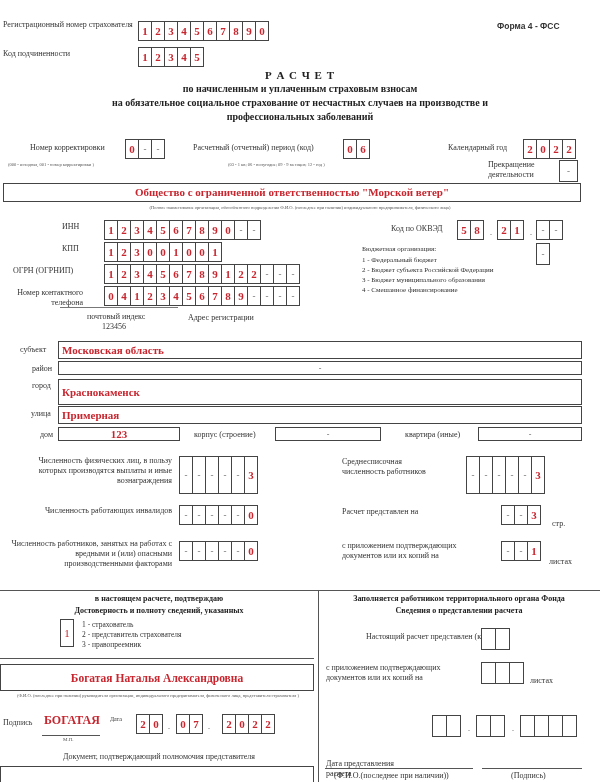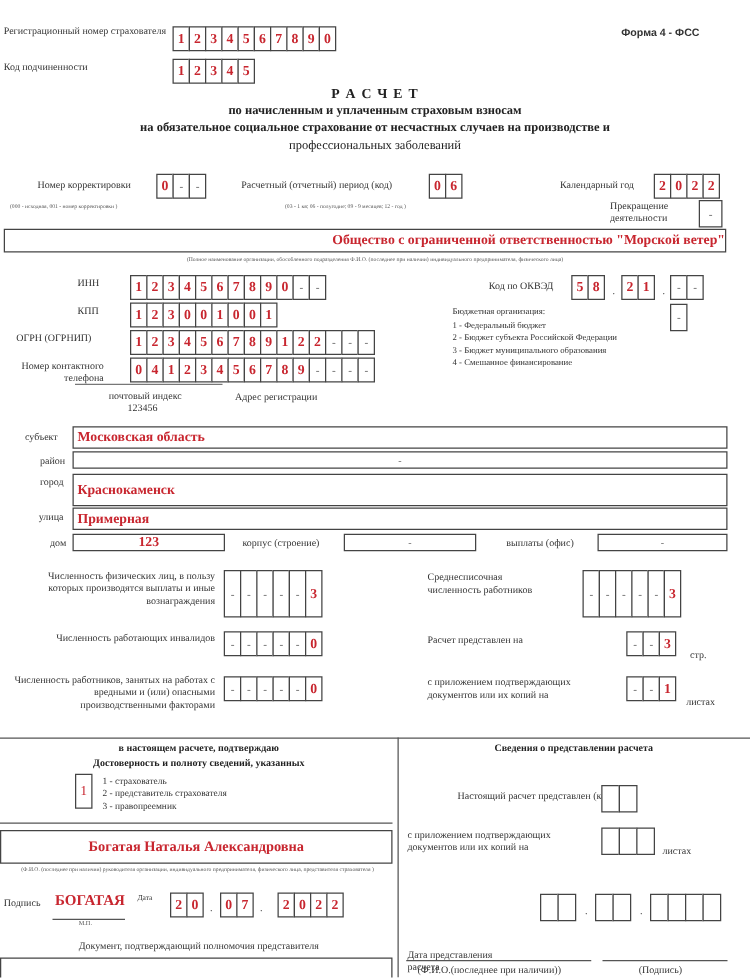--- a/index.html
+++ b/index.html
@@ -43,21 +43,21 @@
     <div class="cell">3</div>
     <div class="cell">4</div>
     <div class="cell">5</div>
   </div>
 <div class="abs" style="left:497px;top:21px;font-family:'Liberation Sans',sans-serif;font-size:8.5px;font-weight:bold;color:#333;">Форма 4 - ФСС</div>
 
 <div class="abs" style="left:0;top:69px;width:600px;text-align:center;">
   <div style="font-weight:bold;font-size:11px;letter-spacing:1px;">Р А С Ч Е Т</div>
   <div style="font-weight:bold;font-size:10px;margin-top:2px;">по начисленным и уплаченным страховым взносам</div>
   <div style="font-weight:bold;font-size:10px;margin-top:3px;">на обязательное социальное страхование от несчастных случаев на производстве и</div>
-  <div style="font-weight:normal;font-size:10px;margin-top:3px;">профессиональных заболеваний</div>
+  <div style="font-weight:bold;font-size:10px;margin-top:3px;">профессиональных заболеваний</div>
 </div>
 
 <div class="abs lbl" style="left:30px;top:143px;">Номер корректировки</div>
 <div class="cells" style="left:125px;top:139px;">
     <div class="cell first">0</div>
     <div class="cell dash">-</div>
     <div class="cell dash">-</div>
   </div>
 <div class="abs tiny" style="left:8px;top:162px;">(000 - исходная, 001 - номер корректировки )</div>
 <div class="abs lbl" style="left:193px;top:143px;">Расчетный (отчетный) период  (код)</div>
@@ -69,21 +69,21 @@
 <div class="abs lbl" style="left:448px;top:143px;">Календарный год</div>
 <div class="cells" style="left:523px;top:139px;">
     <div class="cell first">2</div>
     <div class="cell">0</div>
     <div class="cell">2</div>
     <div class="cell">2</div>
   </div>
 <div class="abs lbl" style="left:488px;top:160px;width:60px;text-align:left;">Прекращение деятельности</div>
 <div class="box" style="left:559px;top:160px;width:19px;height:22px;display:flex;align-items:center;justify-content:center;font-size:9px;color:#666;">-</div>
 
-<div class="box" style="left:3px;top:183px;width:578px;height:19px;text-align:right;font-size:11px;font-weight:bold;color:#c8262f;line-height:17px;">Общество с ограниченной ответственностью "Морской ветер"</div>
+<div class="box" style="left:3px;top:183px;width:578px;height:19px;text-align:center;font-size:11px;font-weight:bold;color:#c8262f;line-height:17px;">Общество с ограниченной ответственностью "Морской ветер"</div>
 <div class="abs tiny" style="left:0;top:205px;width:600px;text-align:center;">(Полное наименование организации, обособленного подразделения Ф.И.О. (последнее при наличии) индивидуального предпринимателя, физического лица)</div>
 
 <div class="abs lbl" style="left:62px;top:222px;">ИНН</div>
 <div class="cells" style="left:104px;top:220px;">
     <div class="cell first">1</div>
     <div class="cell">2</div>
     <div class="cell">3</div>
     <div class="cell">4</div>
     <div class="cell">5</div>
     <div class="cell">6</div>
@@ -182,21 +182,21 @@
     <div class="field-text" style="line-height:25px;">Краснокаменск</div>
   </div>
 <div class="abs lbl" style="left:31px;top:409px;">улица</div>
 <div class="box" style="left:58px;top:406px;width:524px;height:18px;">
     <div class="field-text" style="line-height:17px;">Примерная</div>
   </div>
 <div class="abs lbl" style="left:40px;top:430px;">дом</div>
 <div class="box" style="left:58px;top:427px;width:122px;height:14px;text-align:center;font-size:11px;font-weight:bold;color:#c8262f;line-height:12px;">123</div>
 <div class="abs lbl" style="left:194px;top:430px;">корпус (строение)</div>
 <div class="box" style="left:275px;top:427px;width:106px;height:14px;text-align:center;font-size:8px;color:#666;line-height:13px;">-</div>
-<div class="abs lbl" style="left:405px;top:430px;">выплаты (офис)</div>
+<div class="abs lbl" style="left:405px;top:430px;">квартира (иные)</div>
 <div class="box" style="left:478px;top:427px;width:104px;height:14px;text-align:center;font-size:8px;color:#666;line-height:13px;">-</div>
 
 <div class="abs lbl" style="left:10px;top:456px;width:162px;text-align:right;">Численность физических лиц, в пользу которых производятся выплаты и иные вознаграждения</div>
 <div class="cells" style="left:179px;top:456px;">
     <div class="cell first dash tall">-</div>
     <div class="cell dash tall">-</div>
     <div class="cell dash tall">-</div>
     <div class="cell dash tall">-</div>
     <div class="cell dash tall">-</div>
     <div class="cell tall">3</div>
@@ -278,20 +278,21 @@
 <div class="cells" style="left:222px;top:714px;">
     <div class="cell first">2</div>
     <div class="cell">0</div>
     <div class="cell">2</div>
     <div class="cell">2</div>
   </div>
 <div class="abs lbl" style="left:0;top:752px;width:318px;text-align:center;">Документ, подтверждающий полномочия представителя</div>
 <div class="box" style="left:0;top:766px;width:314px;height:20px;"></div>
 
 <div class="abs" style="left:318px;top:593px;width:282px;text-align:center;font-size:8px;font-weight:bold;line-height:12px;">
+  <div>Заполняется работником территориального органа Фонда</div>
   <div>Сведения о представлении расчета</div>
 </div>
 <div class="abs lbl" style="left:326px;top:632px;padding-left:40px;">Настоящий расчет представлен  (код)</div>
 <div class="cells" style="left:481px;top:628px;">
     <div class="cell first" style="width: 15px; height: 22px;"></div>
     <div class="cell" style="width: 15px; height: 22px;"></div>
   </div>
 <div class="abs lbl" style="left:326px;top:663px;width:140px;">с приложением подтверждающих документов или их копий на</div>
 <div class="cells" style="left:481px;top:662px;">
     <div class="cell first" style="width: 15px; height: 22px;"></div>

